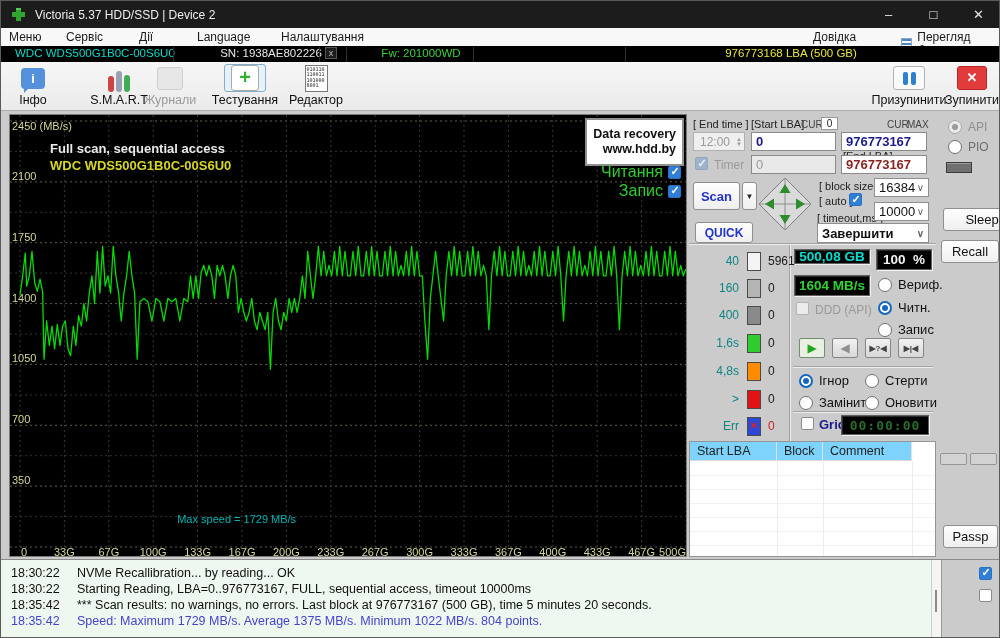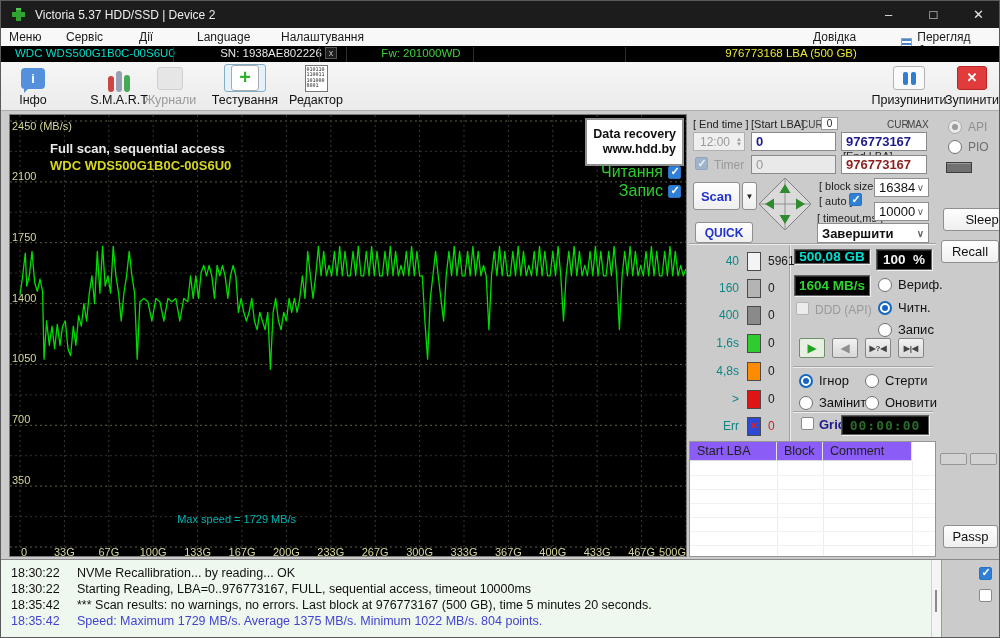--- a/index.html
+++ b/index.html
@@ -125,21 +125,21 @@
   #pb-0{left:110px;background:#e9efe2;border-color:#6f8f6f;color:#1fa51f;font-size:12px;}
   #pb-1{left:143px;color:#8f8f8f;font-size:12px;}
   #pb-2{left:176px;color:#444;font-size:8px;font-weight:bold;}
   #pb-3{left:209px;color:#444;font-size:8px;font-weight:bold;}
   #div-2{left:104px;top:252px;width:140px;}
   #ar-0{left:110px;top:259px;} #ar-1{left:176px;top:259px;} #ar-2{left:110px;top:281px;} #ar-3{left:176px;top:281px;}
   #div-3{left:104px;top:297px;width:140px;}
   #grid-cb{left:112px;top:303px;} #grid-lb{left:130px;top:303px;font-size:13px;font-weight:bold;color:#1a1a8c;}
   #clock{left:152px;top:301px;width:88px;height:20px;color:#2a6b2a;font-family:"DejaVu Sans Mono",monospace;font-size:13px;letter-spacing:1px;}
   .ptable{left:0;top:327px;width:247px;height:116px;background:#fff;border:1px solid #949494;}
-  .ptable .th{position:absolute;top:0;height:19px;font-size:12.5px;color:#222;padding:2px 0 0 7px;border-right:1px solid #e2e2e2;background:#8b5cf6;border-bottom:1px solid #d8d8d8;}
+  .ptable .th{position:absolute;top:0;height:19px;font-size:12.5px;color:#222;padding:2px 0 0 7px;border-right:1px solid #e2e2e2;background:#7dd3fc;border-bottom:1px solid #d8d8d8;}
   #th-0{left:0;width:87px;} #th-1{left:87px;width:46px;} #th-2{left:133px;width:89px;}
   .ptable .tcol{position:absolute;top:19px;bottom:0;width:1px;background:#ececec;}
   .ptable .trow{position:absolute;left:0;width:100%;height:1px;background:#f1f1f1;}
 
   
   .sidecol { position:absolute; left:937px; top:113px; width:63px; height:443px; }
   .sidecol > * { position:absolute; }
   .srad{display:flex;align-items:center;gap:6px;font-size:12px;color:#8f8f8f;}
   #api-r{left:10px;top:6px;} #pio-r{left:10px;top:26px;color:#6e6e6e;}
   #led{left:8px;top:48px;width:26px;height:11px;background:#707070;border:1px solid #3c3c3c;box-shadow:inset 0 1px 0 #9a9a9a;}

